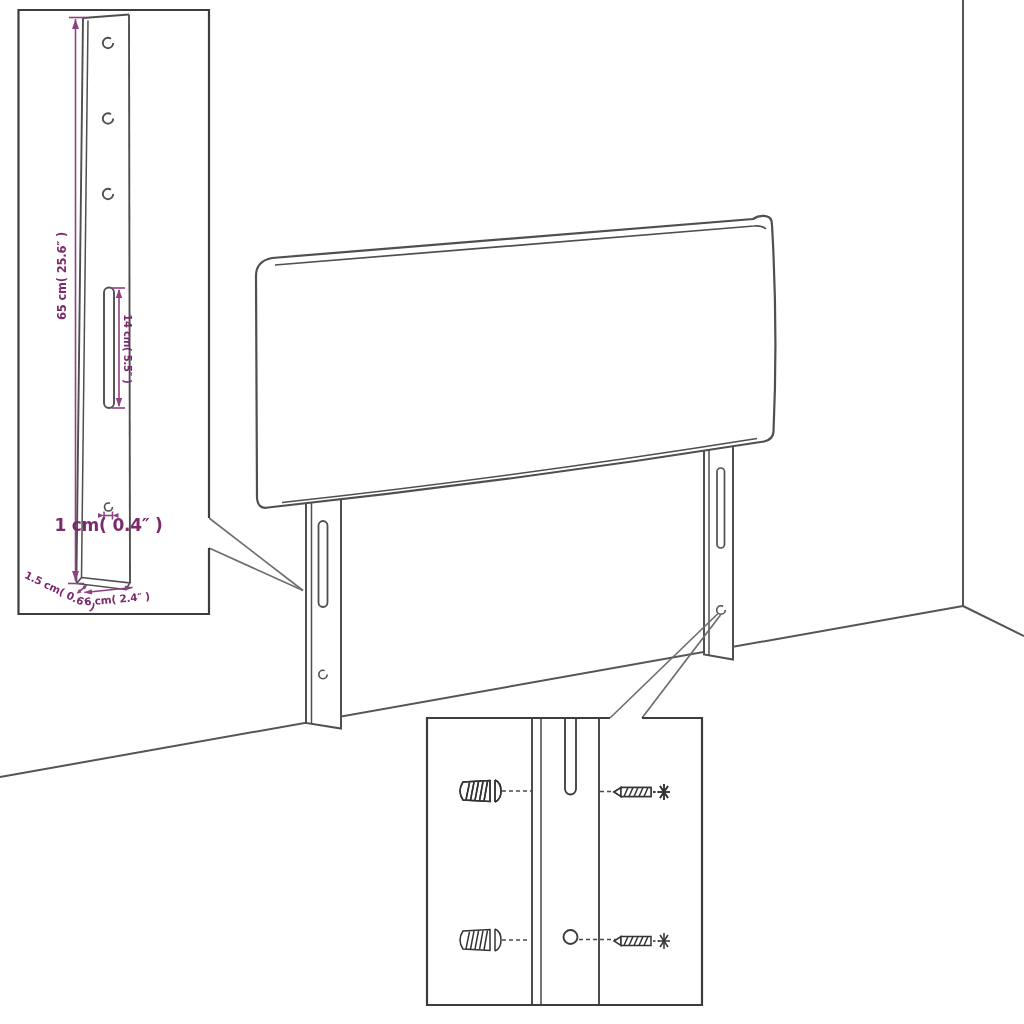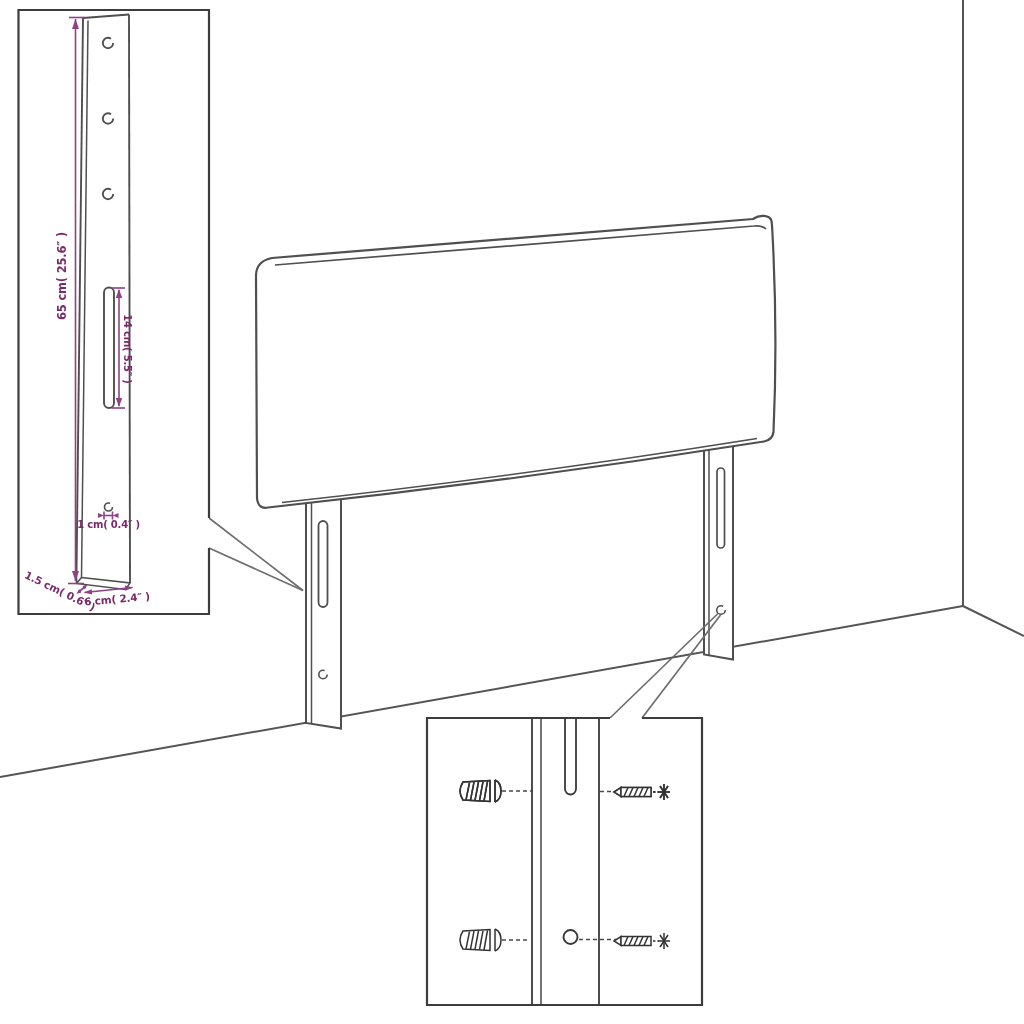--- a/index.html
+++ b/index.html
@@ -3,21 +3,21 @@
 <meta charset="utf-8">
 <style>
   html,body{margin:0;padding:0;background:#ffffff;}
   .stage{position:relative;width:1024px;height:1024px;background:#ffffff;overflow:hidden;
          font-family:"DejaVu Sans","Liberation Sans",sans-serif;}
   .stage svg{position:absolute;left:0;top:0;}
   .dim-lbl{position:absolute;color:#7b2a6b;font-weight:700;white-space:nowrap;
            letter-spacing:-0.2px;transform:translate(-50%,-50%);line-height:1;}
   .lbl-65{font-size:11.5px;transform:translate(-50%,-50%) rotate(-90deg);}
   .lbl-14{font-size:10px;transform:translate(-50%,-50%) rotate(90deg);}
-  .lbl-1{font-size:10px;}
+  .lbl-1{font-size:17px;}
   .lbl-15{font-size:10.5px;transform:translate(-50%,-50%) rotate(26deg);}
   .lbl-6{font-size:10.5px;transform:translate(-50%,-50%) rotate(-5deg);}
 </style>
 </head>
 <body>
 
 <div class="stage">
 
 <svg width="1024" height="1024" viewBox="0 0 1024 1024">
 

